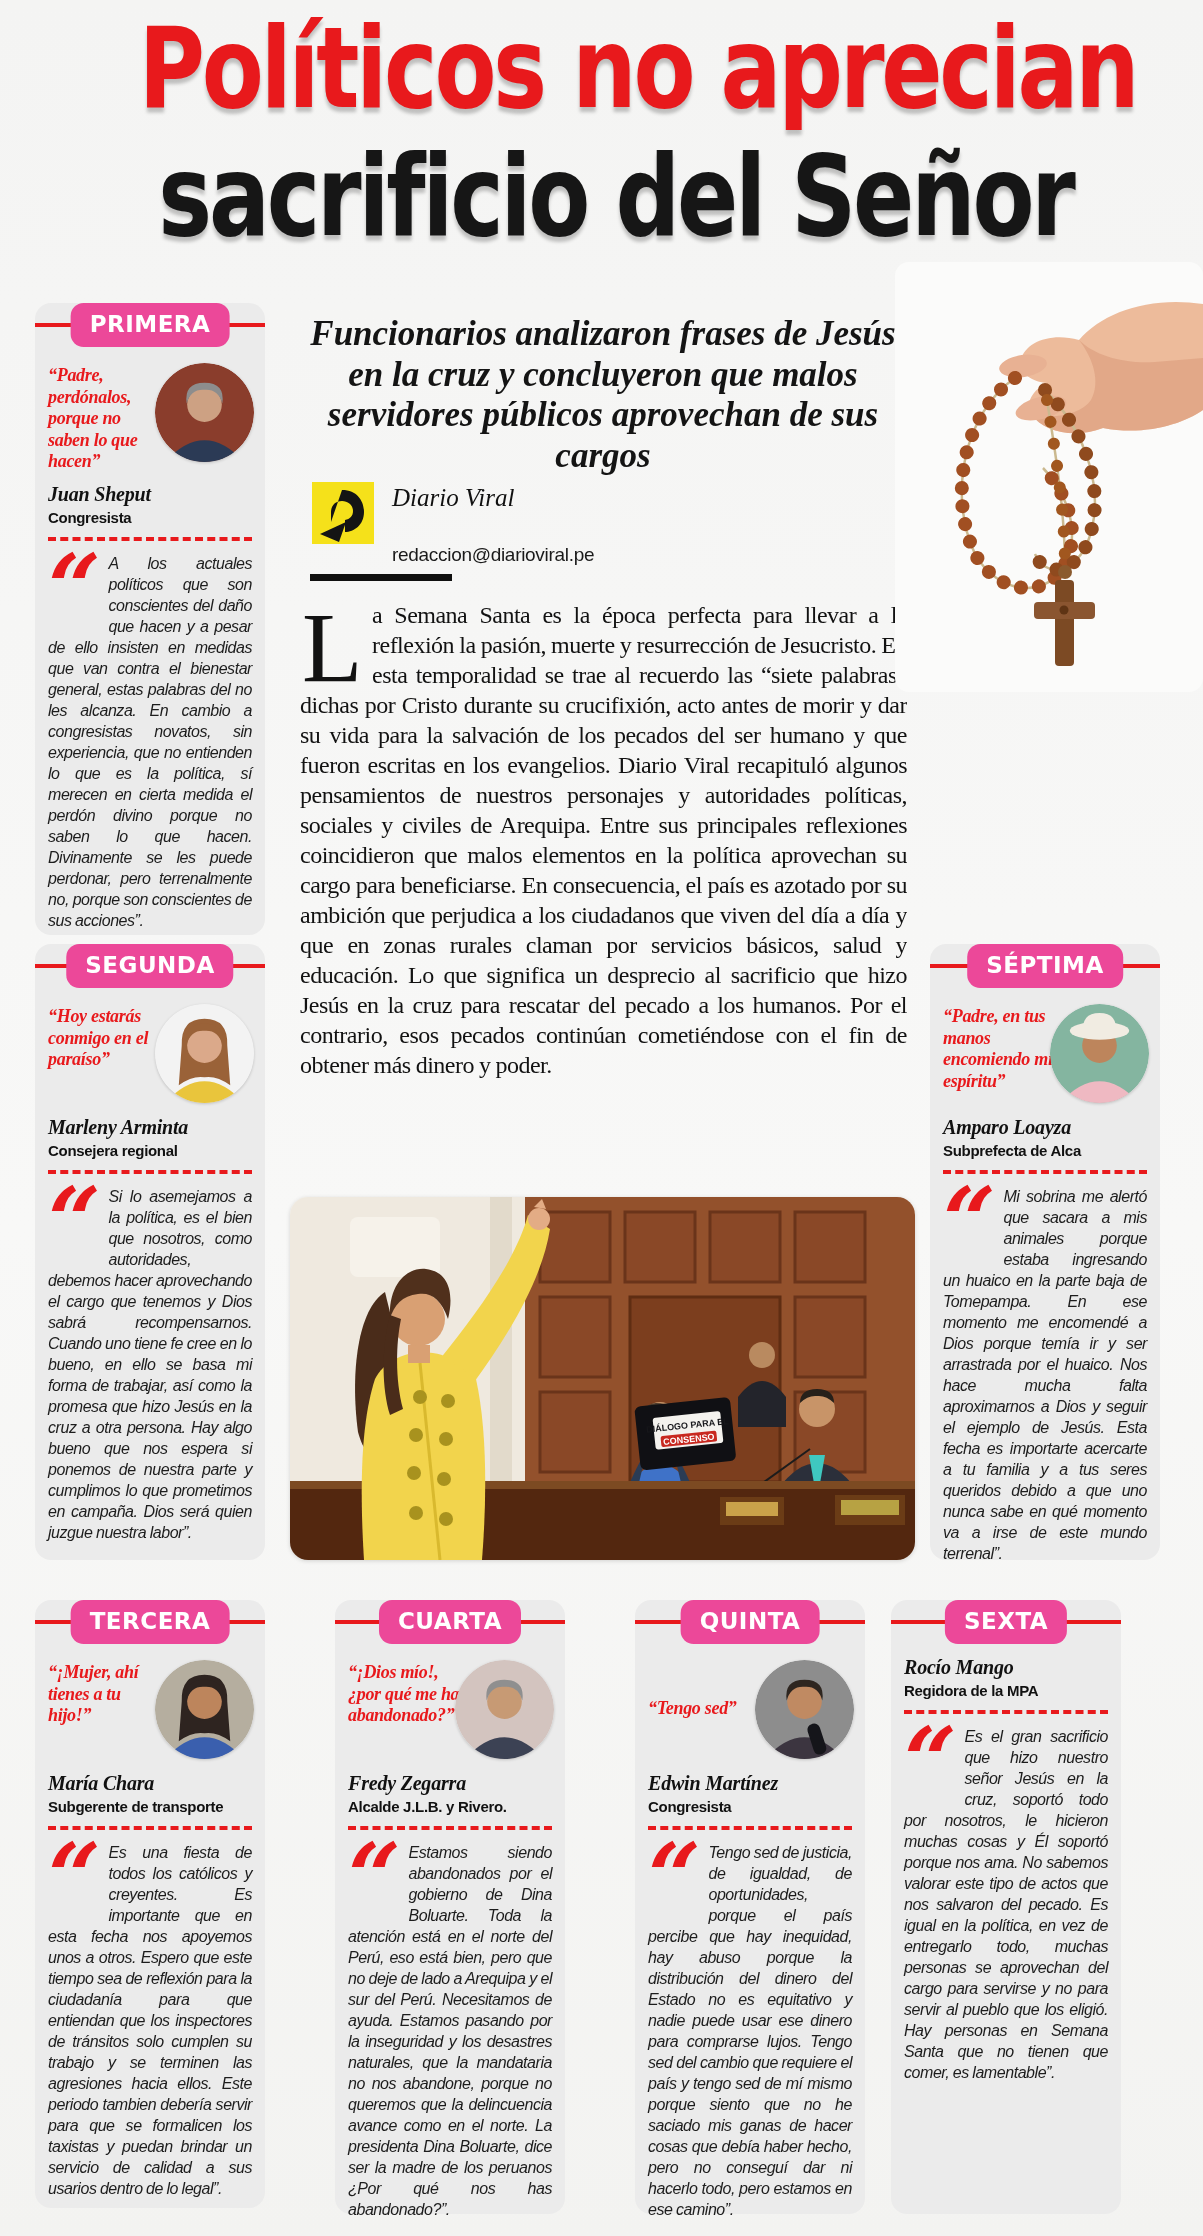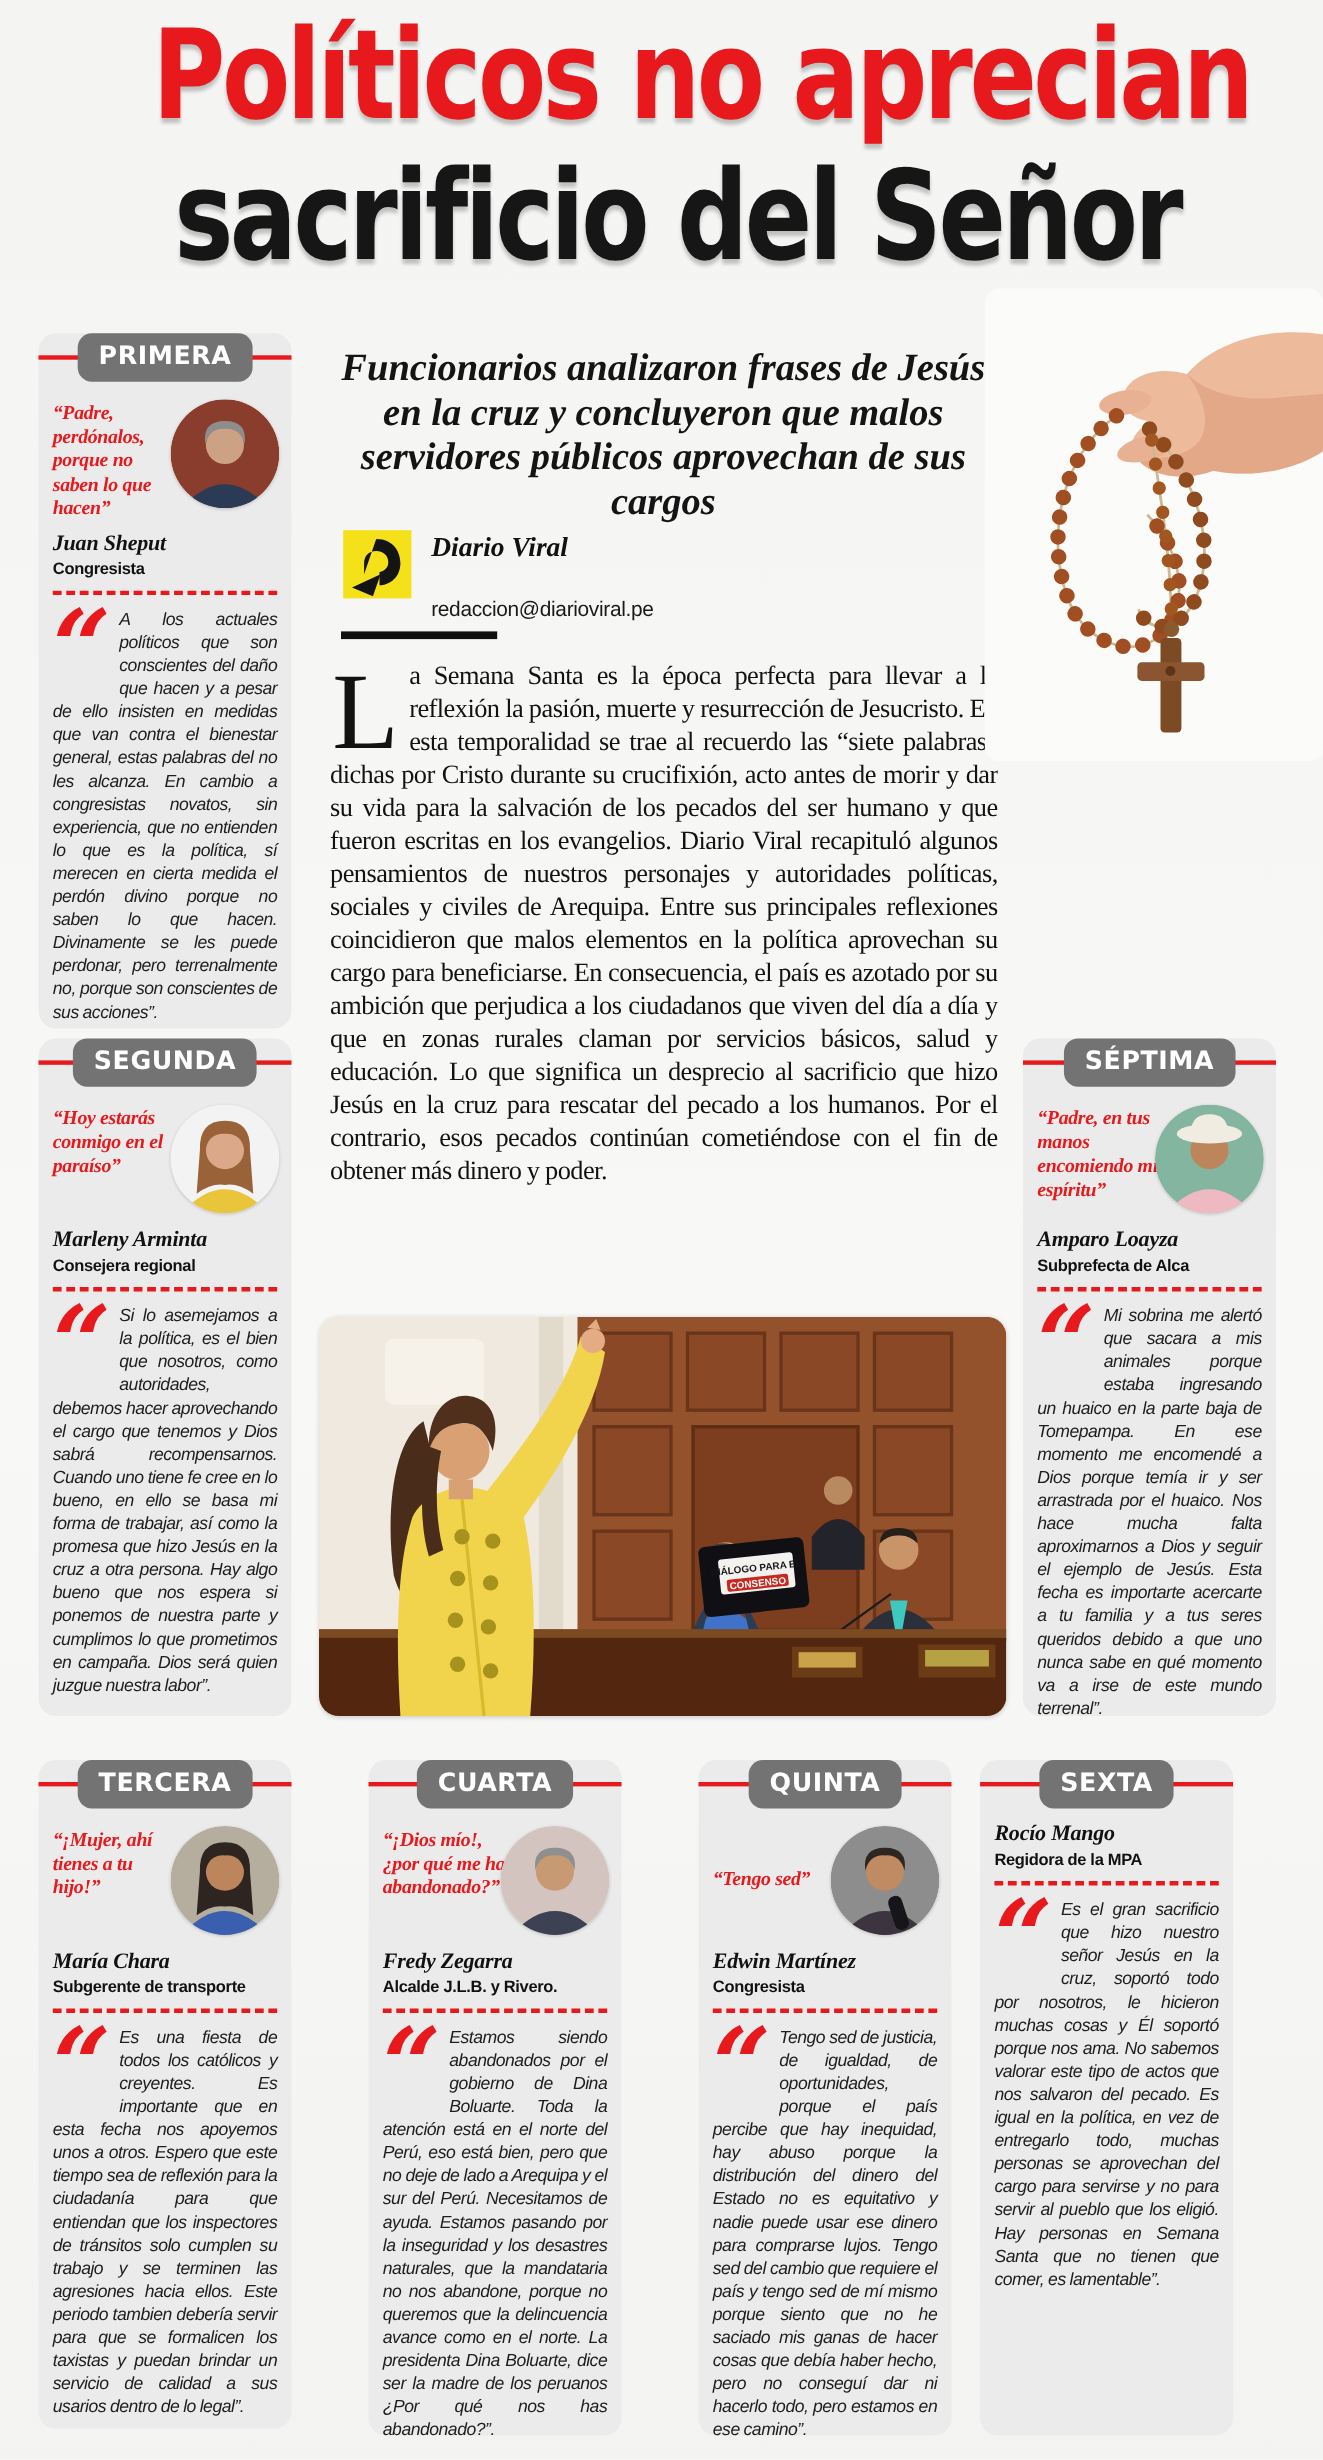--- a/index.html
+++ b/index.html
@@ -13,21 +13,21 @@
     font-family:"DejaVu Sans",sans-serif;font-weight:bold;line-height:128px;font-size:113px;margin-left:14px;}
   .headline .hl{display:inline-block;transform:scaleX(.8);transform-origin:center;
     letter-spacing:-4px;white-space:nowrap;text-shadow:0 5px 4px rgba(0,0,0,.22);}
   .hl-red{color:#e8191c;}
   .hl-black{color:#161616;}
   
   .card{position:absolute;width:230px;background:#ebebeb;border-radius:16px;
     padding:0 13px 14px;box-sizing:border-box;}
   .tab-row{position:relative;height:46px;margin:0 -13px;}
   .tab-line{position:absolute;left:0;right:0;top:20px;height:4px;background:#e8191c;}
-  .tab{position:absolute;left:50%;transform:translateX(-50%);top:0;background:#737373;
+  .tab{position:absolute;left:50%;transform:translateX(-50%);top:0;background:#ec4899;
     color:#fff;font-weight:bold;font-size:23px;padding:8px 19px 10px;border-radius:13px;
     letter-spacing:.5px;white-space:nowrap;font-family:"DejaVu Sans",sans-serif;}
   .card-head{position:relative;margin-top:16px;min-height:100px;}
   .avatar{position:absolute;right:-2px;top:-2px;width:99px;height:99px;border-radius:50%;
     overflow:hidden;box-shadow:0 1px 3px rgba(0,0,0,.18);}
   .card-quote{width:118px;color:#e8191c;font-style:italic;font-weight:bold;
     font-size:18px;line-height:1.2;letter-spacing:-.3px;font-family:Liberation Serif, serif;}
   .card-name{position:relative;z-index:2;font-family:"Liberation Serif",serif;font-style:italic;
     font-weight:bold;font-size:20px;margin-top:10px;letter-spacing:-.2px;}
   .card-role{font-weight:bold;font-size:15px;margin-top:3px;letter-spacing:-.3px;}
@@ -36,21 +36,21 @@
     color:#1d1d1d;letter-spacing:-.45px;word-spacing:-.5px;}
   .bigquote{float:left;color:#e8191c;font-family:"DejaVu Serif",serif;font-weight:bold;
     font-size:92px;line-height:.52;height:56px;margin:12px 8px 0 0;}
   
   .subtitle{position:absolute;left:298px;top:314px;width:610px;text-align:center;
     font-family:"Liberation Serif",serif;font-style:italic;font-weight:bold;
     font-size:35px;line-height:1.16;color:#141414;}
   .byline{position:absolute;left:312px;top:482px;width:560px;height:66px;}
   .brand-logo{position:absolute;left:0;top:0;width:62px;height:62px;background:#f5e11a;}
   .byline-name{position:absolute;left:80px;top:2px;font-family:"Liberation Serif",serif;
-    font-style:italic;font-weight:bold;font-size:25px;}
+    font-style:italic;font-weight:normal;font-size:25px;}
   .byline-email{position:absolute;left:80px;top:38px;font-size:19px;letter-spacing:-.3px;color:#1a1a1a;margin-top:24px;}
   .black-rule{position:absolute;left:310px;top:574px;width:142px;height:7px;background:#101010;}
   .article{position:absolute;left:300px;top:600px;width:607px;height:594px;overflow:hidden;
     font-family:"Liberation Serif",serif;font-size:24px;line-height:30px;text-align:justify;
     letter-spacing:-.5px;word-spacing:-.5px;color:#121212;}
   .dropcap{float:left;font-size:99px;line-height:.8;padding:8px 10px 0 2px;font-family:"Liberation Serif",serif;}
   .congress-photo{position:absolute;left:290px;top:1197px;width:625px;height:363px;
     border-radius:18px;overflow:hidden;box-shadow:0 1px 4px rgba(0,0,0,.15);}
   .rosary{position:absolute;left:895px;top:262px;width:308px;height:440px;}
 </style>

